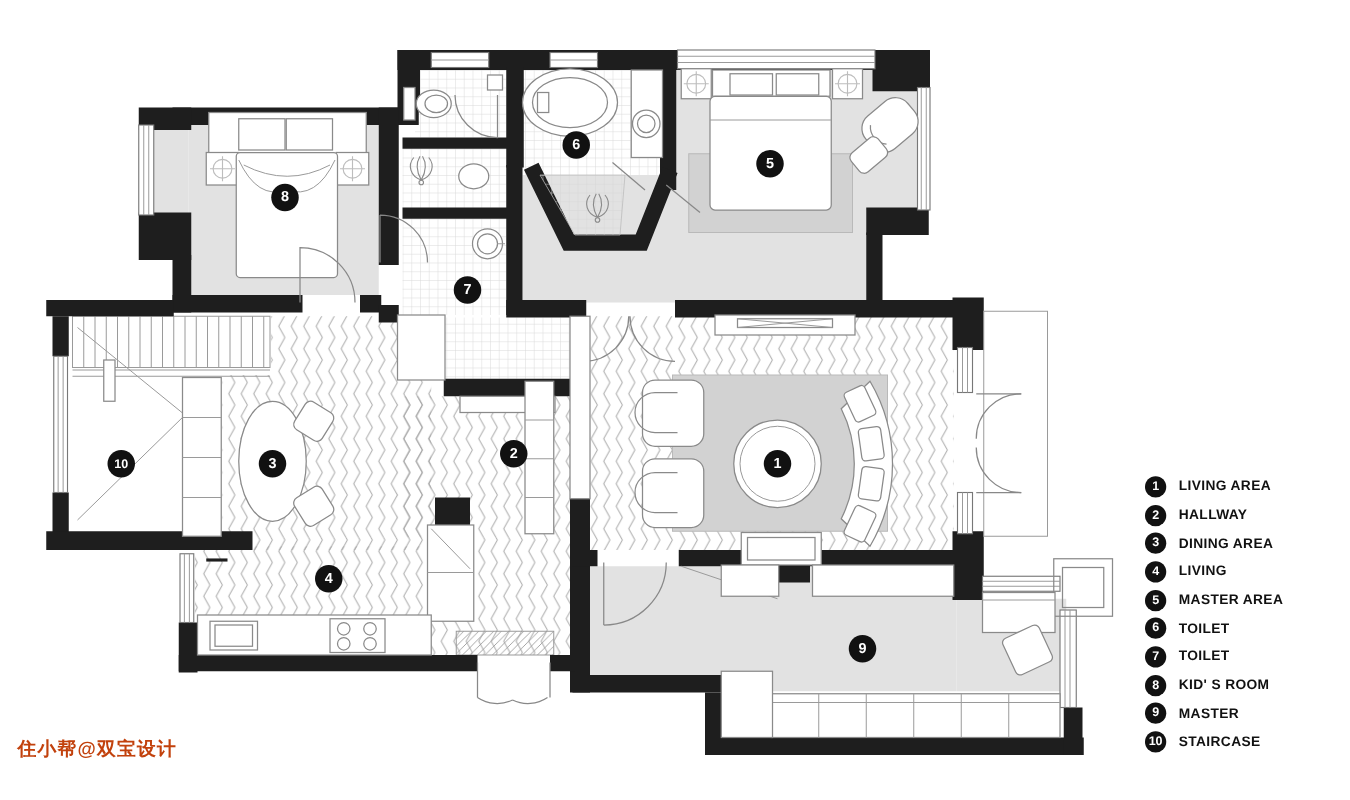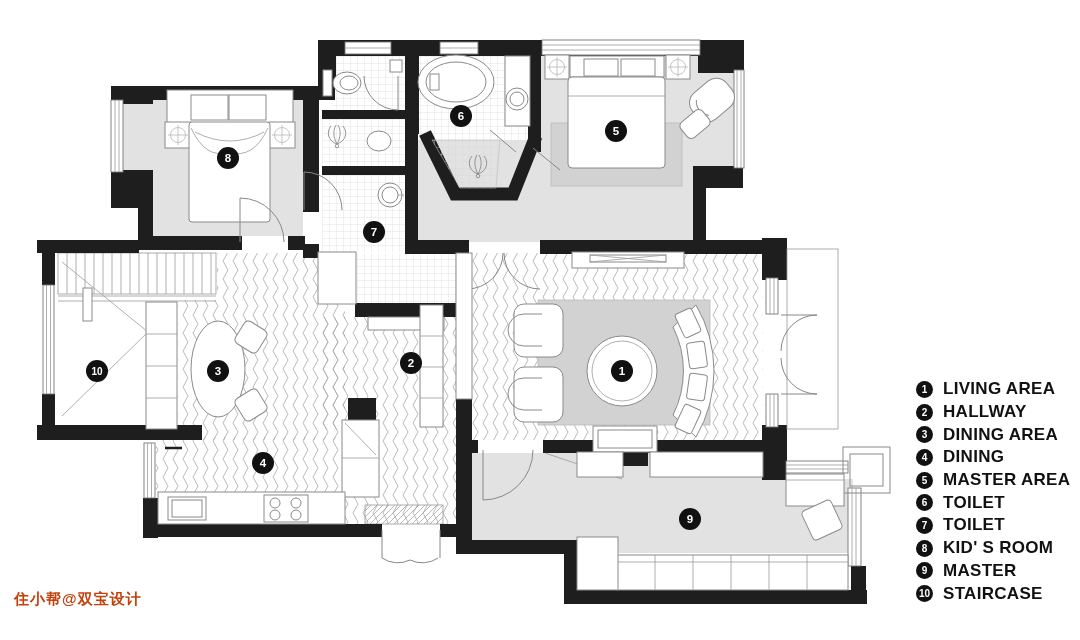--- a/index.html
+++ b/index.html
@@ -22,21 +22,21 @@
   .badge{position:absolute;width:22px;height:22px;border-radius:50%;
          color:#fff;display:flex;align-items:center;justify-content:center;
          font-size:11.5px;font-weight:bold;transform:translate(-50%,-50%);}
   .badge.double{font-size:10px;}
   
   .legend{position:absolute;left:916px;top:378px;}
   .legend-row{display:flex;align-items:center;height:22.7px;}
   .legend-badge{width:17px;height:17px;border-radius:50%;background:#111;color:#fff;
                 display:flex;align-items:center;justify-content:center;
                 font-size:10px;font-weight:bold;flex:0 0 17px;}
-  .legend-label{margin-left:10px;font-size:17px;font-weight:bold;color:#111;
+  .legend-label{margin-left:10px;font-size:11px;font-weight:bold;color:#111;
                 letter-spacing:0.3px;white-space:nowrap;}
   .watermark{position:absolute;left:14px;top:590px;font-size:15px;color:#c2410c;
              font-weight:bold;letter-spacing:1px;}
 </style>
 </head>
 <body>
 
 <div class="stage">
 
 <svg width="1080" height="640" viewBox="0 0 1080 640">
@@ -402,21 +402,21 @@
       <div class="legend-row">
         <span class="legend-badge">2</span>
         <span class="legend-label">HALLWAY</span>
       </div>
       <div class="legend-row">
         <span class="legend-badge">3</span>
         <span class="legend-label">DINING AREA</span>
       </div>
       <div class="legend-row">
         <span class="legend-badge">4</span>
-        <span class="legend-label">DINING</span>
+        <span class="legend-label">LIVING</span>
       </div>
       <div class="legend-row">
         <span class="legend-badge">5</span>
         <span class="legend-label">MASTER AREA</span>
       </div>
       <div class="legend-row">
         <span class="legend-badge">6</span>
         <span class="legend-label">TOILET</span>
       </div>
       <div class="legend-row">

